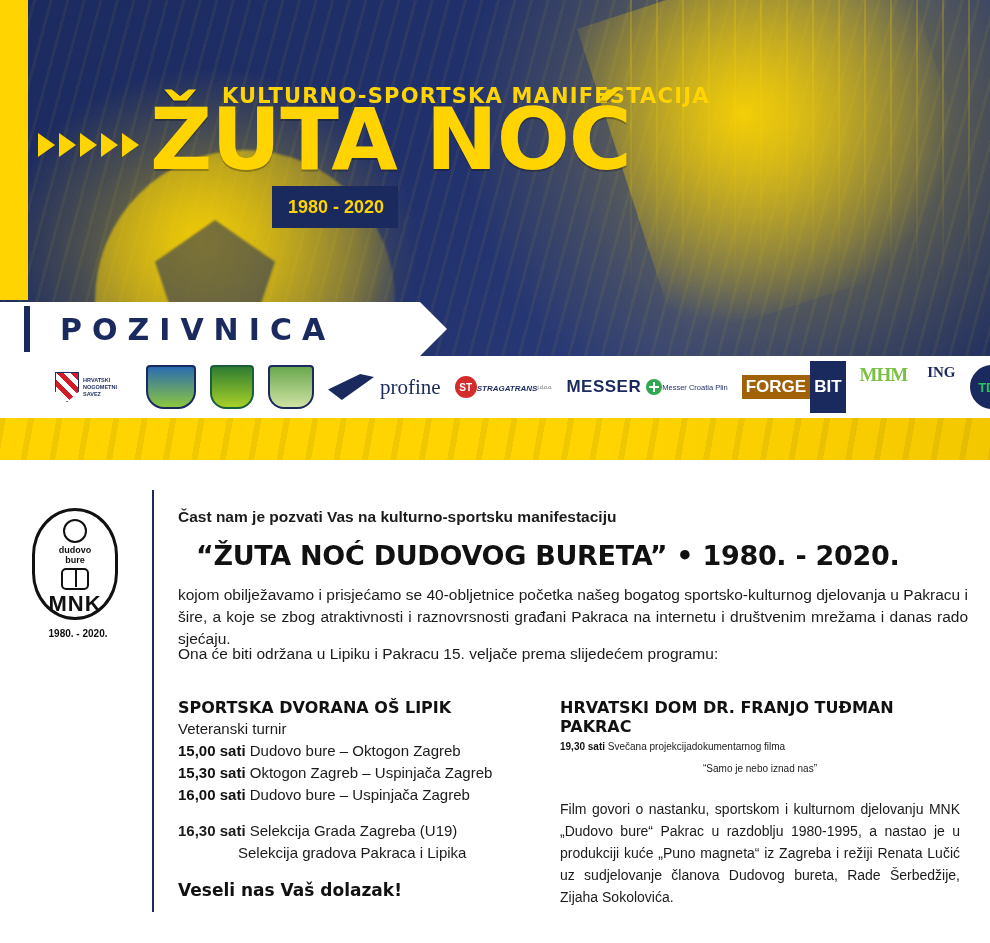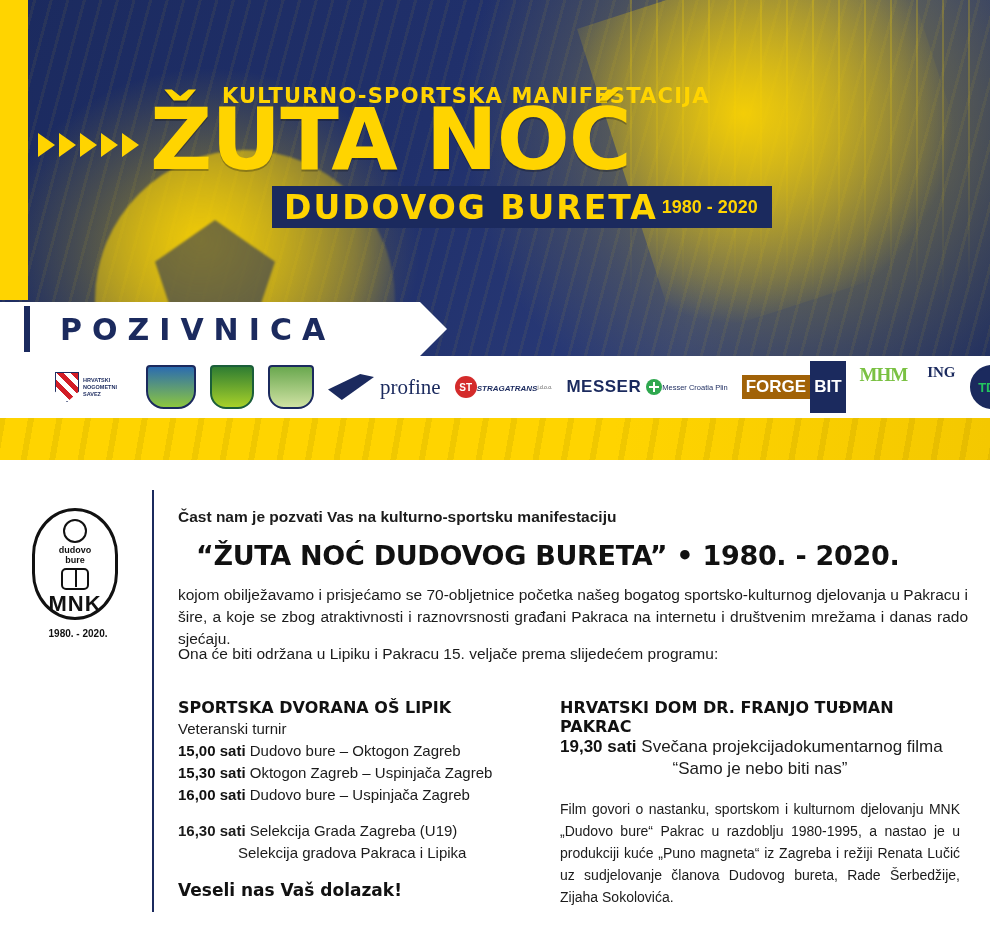--- a/index.html
+++ b/index.html
@@ -182,21 +182,21 @@
   .col-title{font-size:16px;font-weight:bold;color:#111;font-family:"DejaVu Sans", sans-serif;}
   .col-title.r{text-align:left;}
   .sub-line{font-size:15px;color:#1b1b1b;margin-top:3px;}
   .sched{margin-top:3px;}
   .sched .row{font-size:15px;color:#1b1b1b;line-height:22px;}
   .sched .row b{font-weight:bold;color:#111;}
   .gap{height:14px;}
   .sel .row{font-size:15px;color:#1b1b1b;line-height:22px;}
   .sel .ind{padding-left:60px;}
 
-  .r-line{font-size:17px;color:#1b1b1b;line-height:22px;}
+  .r-line{font-size:10px;color:#1b1b1b;line-height:22px;}
   .r-line b{font-weight:bold;color:#111;}
   .r-center{text-align:center;}
   .r-para{margin-top:18px;font-size:14px;color:#1b1b1b;line-height:22px;text-align:justify;}
 
   .closing{position:absolute;left:178px;top:880px;font-size:17px;font-weight:bold;color:#111;
     font-family:"DejaVu Sans", sans-serif;}
 </style>
 </head>
 <body>
 
@@ -212,21 +212,20 @@
       <span></span>
       <span></span>
       <span></span>
       <span></span>
   </div>
 
   <div class="kicker">KULTURNO-SPORTSKA MANIFESTACIJA</div>
   <div class="bigtitle">ŽUTA NOĆ</div>
 
   <div class="subtitle-wrap">
-    <span class="subtitle">DUDOVOG BURETA</span>
     <span class="years">1980 - 2020</span>
   </div>
 
   <div class="band-bottom"></div>
 
   <div class="poz-bar"></div>
   <div class="poz-rule"></div>
   <div class="poz-text">POZIVNICA</div>
 
   <div class="sponsors">
@@ -295,21 +294,21 @@
     <div class="words">dudovo</div>
     <div class="words">bure</div>
     <div class="barrel"></div>
     <div class="mnk">MNK</div>
   </div>
   <div class="yrs">1980. - 2020.</div>
 </div>
 
 <div class="intro">Čast nam je pozvati Vas na kulturno-sportsku manifestaciju</div>
 <div class="headline">“ŽUTA NOĆ DUDOVOG BURETA” • 1980. - 2020.</div>
-<div class="para1">kojom obilježavamo i prisjećamo se 70-obljetnice početka našeg bogatog sportsko-kulturnog djelovanja u Pakracu i šire, a koje se zbog atraktivnosti i raznovrsnosti  građani Pakraca na internetu i društvenim mrežama  i danas rado sjećaju.</div>
+<div class="para1">kojom obilježavamo i prisjećamo se 40-obljetnice početka našeg bogatog sportsko-kulturnog djelovanja u Pakracu i šire, a koje se zbog atraktivnosti i raznovrsnosti  građani Pakraca na internetu i društvenim mrežama  i danas rado sjećaju.</div>
 <div class="para2">Ona će biti održana u Lipiku i Pakracu 15. veljače prema slijedećem programu:</div>
 
 <div class="col-left">
   <div class="col-title">SPORTSKA DVORANA OŠ LIPIK</div>
   <div class="sub-line">Veteranski turnir</div>
   <div class="sched">
     <div class="row">
       <b>15,00 sati</b>
       <span>Dudovo bure – Oktogon Zagreb</span>
     </div>
@@ -333,17 +332,17 @@
     </div>
   </div>
 </div>
 
 <div class="col-right">
   <div class="col-title r">HRVATSKI DOM DR. FRANJO TUĐMAN PAKRAC</div>
   <div class="r-line">
     <b>19,30 sati</b>
     <span>Svečana projekcijadokumentarnog filma</span>
   </div>
-  <div class="r-line r-center">“Samo je nebo biti nas”</div>
+  <div class="r-line r-center">“Samo je nebo iznad nas”</div>
   <div class="r-para">Film govori o nastanku, sportskom i kulturnom djelovanju MNK „Dudovo bure“ Pakrac u razdoblju 1980-1995, a nastao je u produkciji kuće „Puno magneta“ iz Zagreba i režiji Renata Lučić uz sudjelovanje članova Dudovog bureta, Rade Šerbedžije, Zijaha Sokolovića.</div>
 </div>
 
 <div class="closing">Veseli nas Vaš dolazak!</div>
 
 </body></html>

